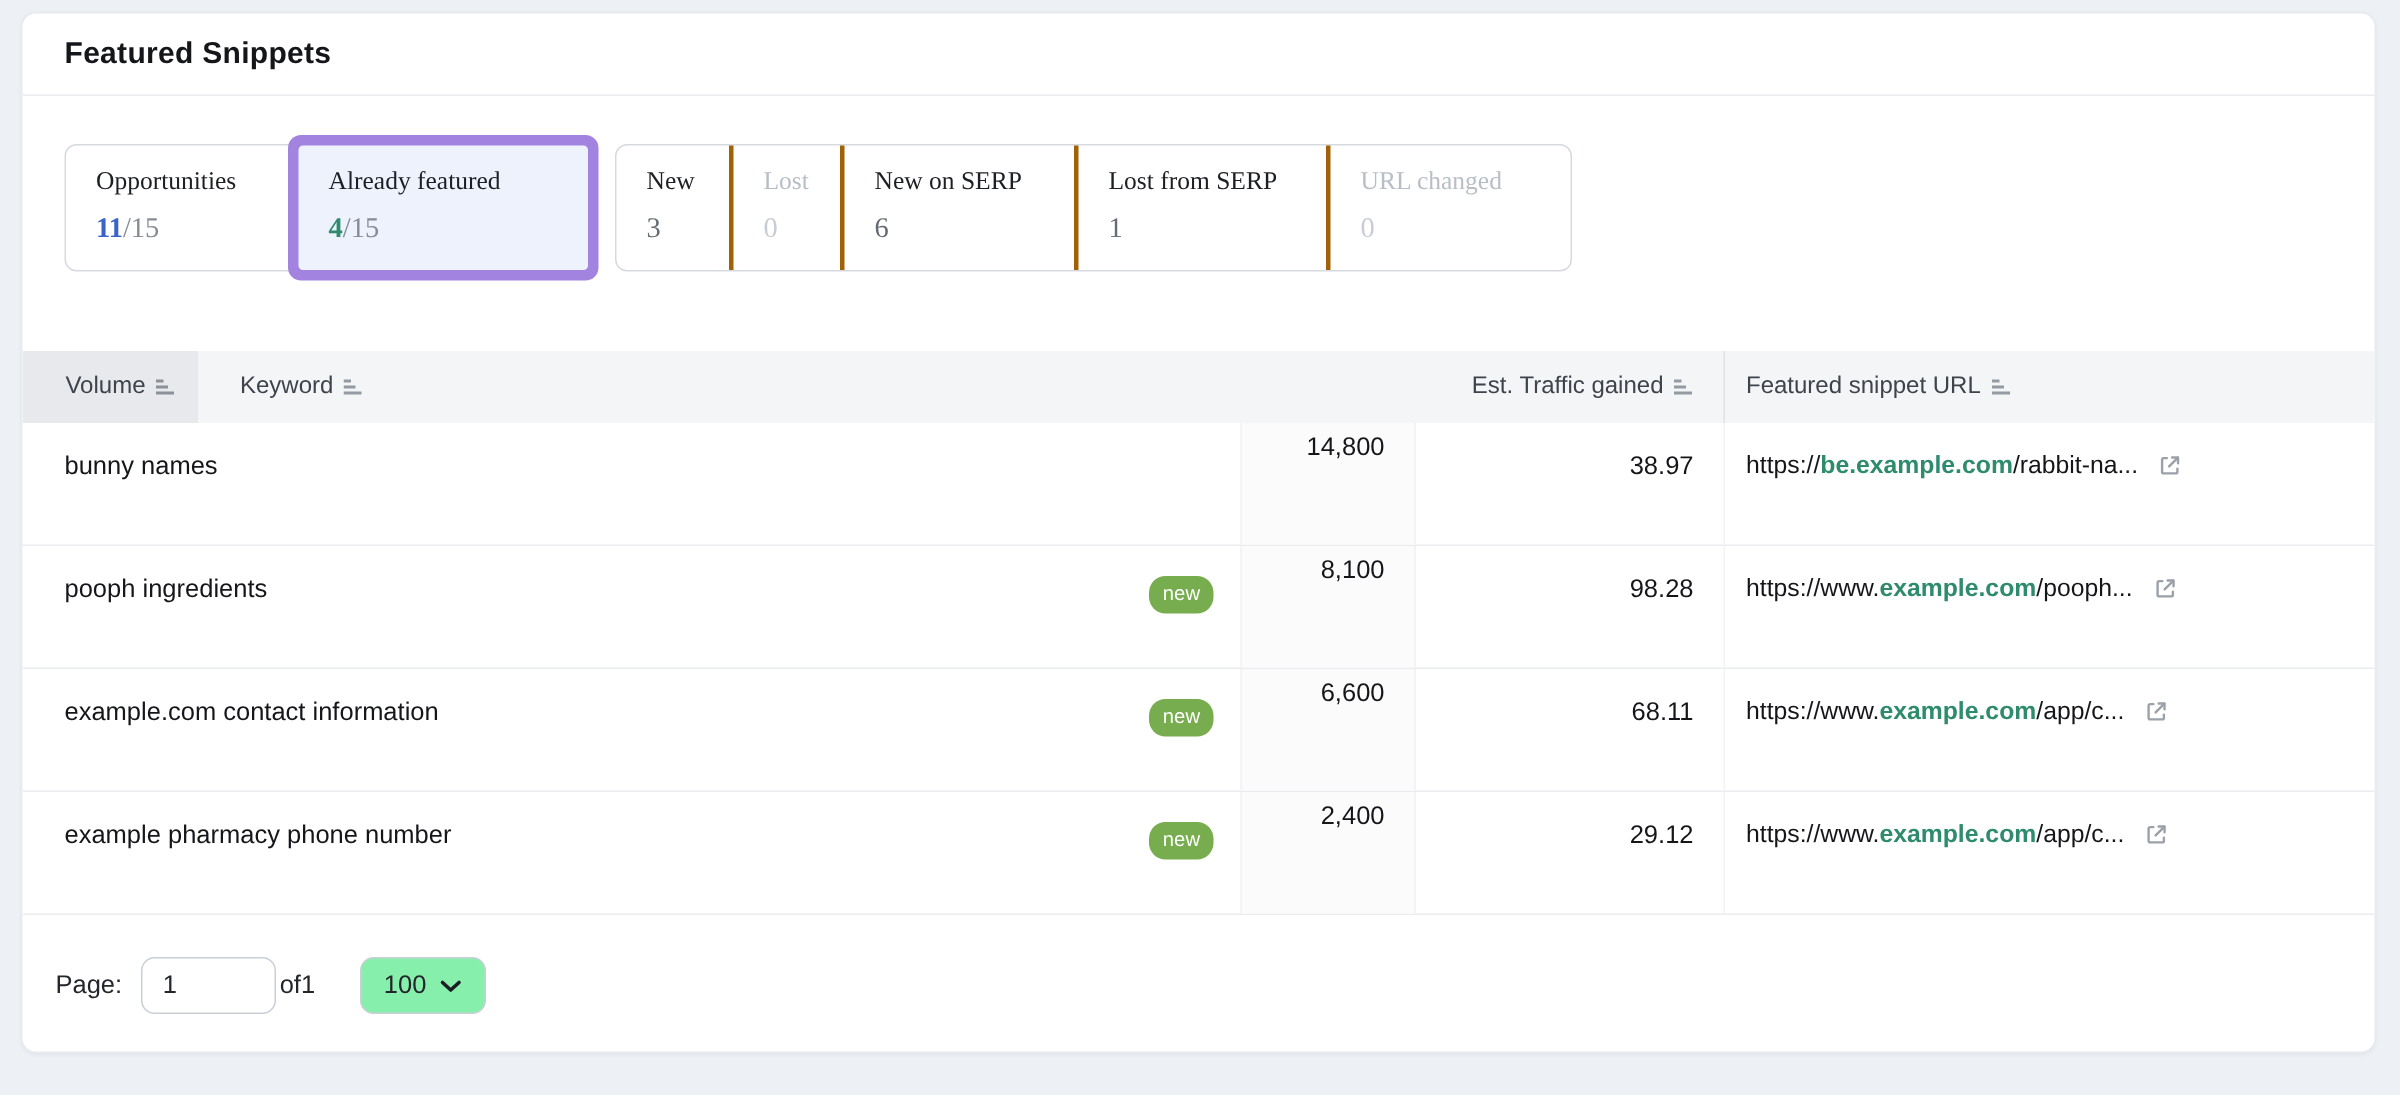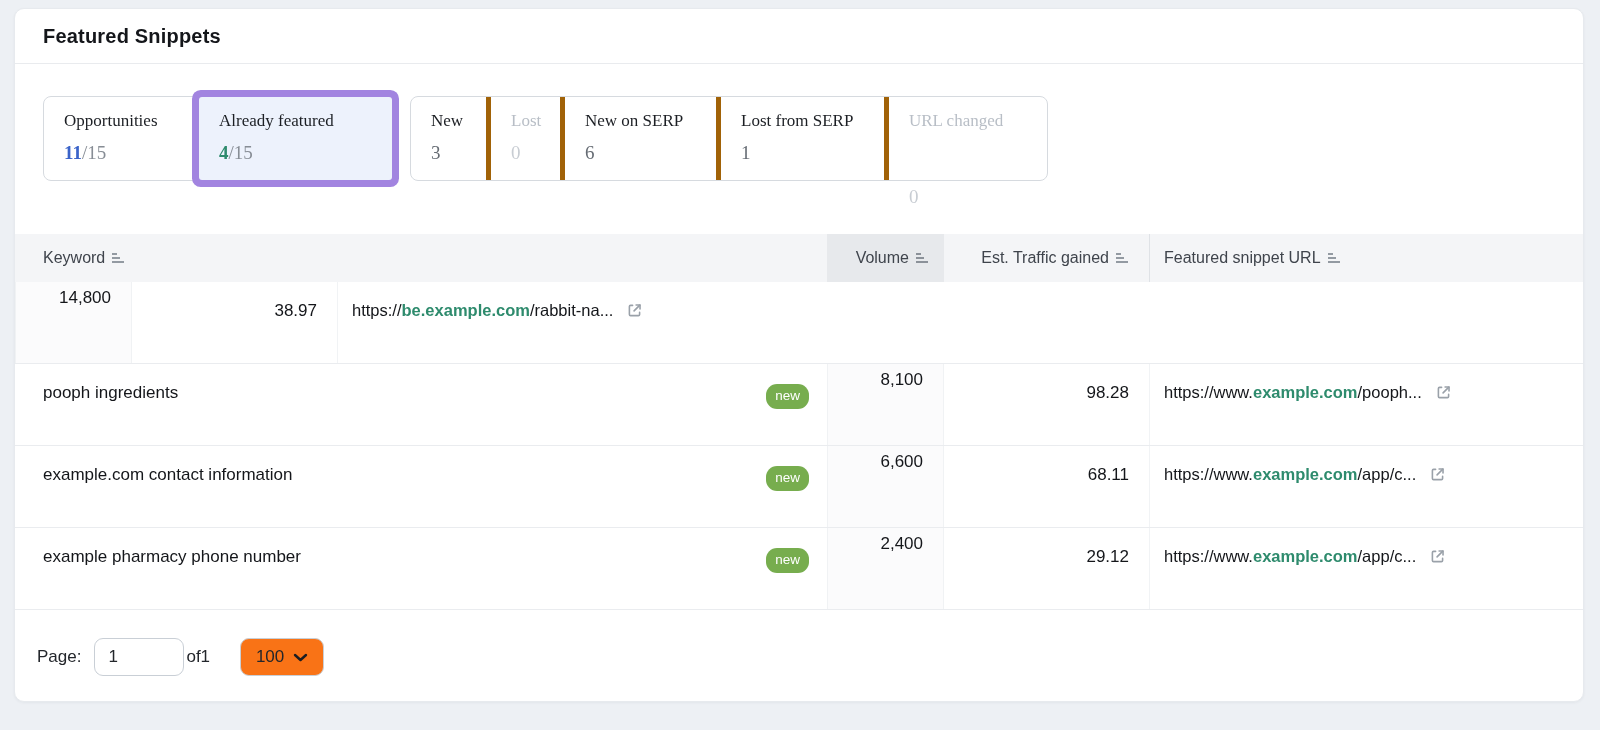--- a/index.html
+++ b/index.html
@@ -37,21 +37,21 @@
     border-radius: 8px;
     background: #fff;
     height: 85px;
     font-family: Liberation Serif, serif;
   }
   .tab {
     padding: 14px 20px 0 20px;
     display: flex; flex-direction: column;
     cursor: pointer;
   }
-  .tab + .tab { border-left: 5px solid #a16207; }
+  .tab + .tab { border-left: 3px solid #a16207; }
   .tab-label { font-size: 17px; color: #1c1f24; white-space: nowrap; }
   .tab-value { margin-top: 11px; font-size: 19px; color: #878d95; }
   .tab-value .count { font-weight: 700; }
   .count-blue { color: #3a63c9; }
   .count-teal { color: #2e8b6d; }
   .val-gray { color: #666c74; }
   .tab.disabled .tab-label { color: #b8bec6; }
   .tab.disabled .tab-value { color: #c8cdd3; }
   .tab.selected {
     background: #edf2fc;
@@ -59,21 +59,21 @@
     border-radius: 3px;
     position: relative; z-index: 2;
     border-left: none;
   }
   .w-opportunities { width: 155px; }
   .w-already { width: 193px; }
   .w-new { width: 75px; }
   .w-lost { width: 74px; }
   .w-newserp { width: 156px; }
   .w-lostserp { width: 168px; }
-  .w-urlchanged { width: 163px; gap: 44px; }
+  .w-urlchanged { width: 163px; }
 
   
   .table { margin-top: 53px; }
   .thead {
     display: flex; height: 48px;
     background: #f4f5f7;
     font-size: 16px; color: #3f444c;
   }
   .th { display: flex; align-items: center; }
   .th-keyword { flex: 1; padding-left: 28px; }
@@ -137,21 +137,21 @@
     font-size: 17px; padding: 0 0 0 13px;
     color: #23262b; outline: none;
     font-family: inherit;
   }
   .of-text { margin-left: 2px; }
   .page-size {
     margin-left: 30px;
     width: 84px; height: 38px;
     border: 1px solid #c9cfd6; border-radius: 9px;
     display: flex; align-items: center; justify-content: center;
-    gap: 9px; cursor: pointer; background: #f97316;
+    gap: 9px; cursor: pointer; background: #86efac;
   }
 </style>
 </head>
 <body>
 
 <div class="card">
 
   <div class="card-header">
     <div class="page-title">Featured Snippets</div>
   </div>
@@ -190,40 +190,40 @@
         <span class="tab-label">URL changed</span>
         <span class="tab-value">0</span>
       </div>
     </div>
 
   </div>
 
   <div class="table">
 
     <div class="thead">
+      <div class="th th-volume">
+        <span>Volume</span>
+        <span class="sort-icon">
+          <svg width="13" height="12" viewBox="0 0 13 12">
+              <rect x="0" y="1" width="5" height="2" fill="#8b9199"></rect>
+              <rect x="0" y="5" width="8" height="2" fill="#8b9199"></rect>
+              <rect x="0" y="9" width="12" height="2" fill="#8b9199"></rect>
+            </svg>
+        </span>
+      </div>
       <div class="th th-keyword">
         <span>Keyword</span>
         <span class="sort-icon">
           <svg width="13" height="12" viewBox="0 0 13 12">
               <rect x="0" y="1" width="5" height="2" fill="#939aa2"></rect>
               <rect x="0" y="5" width="8" height="2" fill="#939aa2"></rect>
               <rect x="0" y="9" width="12" height="2" fill="#939aa2"></rect>
             </svg>
         </span>
       </div>
-      <div class="th th-volume">
-        <span>Volume</span>
-        <span class="sort-icon">
-          <svg width="13" height="12" viewBox="0 0 13 12">
-              <rect x="0" y="1" width="5" height="2" fill="#8b9199"></rect>
-              <rect x="0" y="5" width="8" height="2" fill="#8b9199"></rect>
-              <rect x="0" y="9" width="12" height="2" fill="#8b9199"></rect>
-            </svg>
-        </span>
-      </div>
       <div class="th th-traffic">
         <span>Est. Traffic gained</span>
         <span class="sort-icon">
           <svg width="13" height="12" viewBox="0 0 13 12">
               <rect x="0" y="1" width="5" height="2" fill="#939aa2"></rect>
               <rect x="0" y="5" width="8" height="2" fill="#939aa2"></rect>
               <rect x="0" y="9" width="12" height="2" fill="#939aa2"></rect>
             </svg>
         </span>
       </div>
@@ -233,20 +233,23 @@
           <svg width="13" height="12" viewBox="0 0 13 12">
               <rect x="0" y="1" width="5" height="2" fill="#939aa2"></rect>
               <rect x="0" y="5" width="8" height="2" fill="#939aa2"></rect>
               <rect x="0" y="9" width="12" height="2" fill="#939aa2"></rect>
             </svg>
         </span>
       </div>
     </div>
 
     <div class="trow">
+      <div class="td-keyword">
+        <span>bunny names</span>
+      </div>
       <div class="td-volume">14,800</div>
       <div class="td-traffic">38.97</div>
       <div class="td-url">
         <span><span>https://</span><span class="url-domain">be.example.com</span><span>/rabbit-na...</span></span>
         <span class="ext-link">
           <svg width="17" height="17" viewBox="0 0 16 16" fill="none" stroke="#9aa1a9" stroke-width="1.5" stroke-linecap="round" stroke-linejoin="round">
               <path d="M6.2 3.2H4.3c-.6 0-1.1.5-1.1 1.1v7.4c0 .6.5 1.1 1.1 1.1h7.4c.6 0 1.1-.5 1.1-1.1V9.8"></path>
               <path d="M9.5 2.8h3.7v3.7"></path>
               <path d="M13 3L7.6 8.4"></path>
             </svg>

